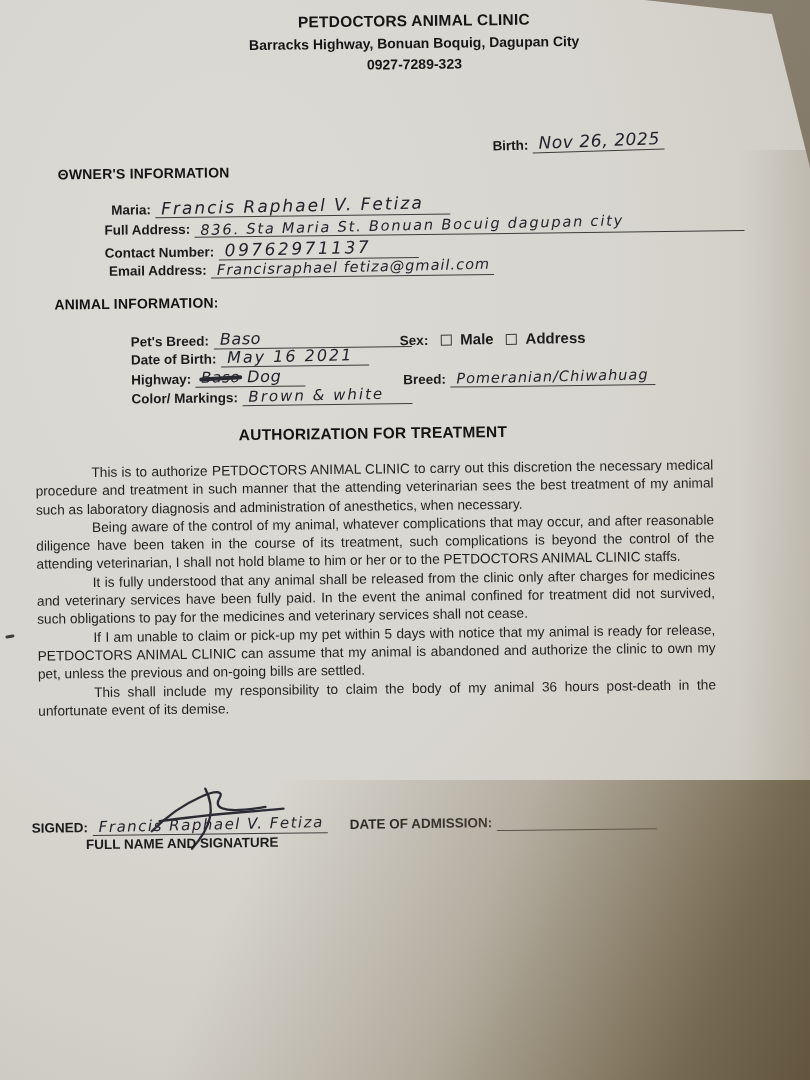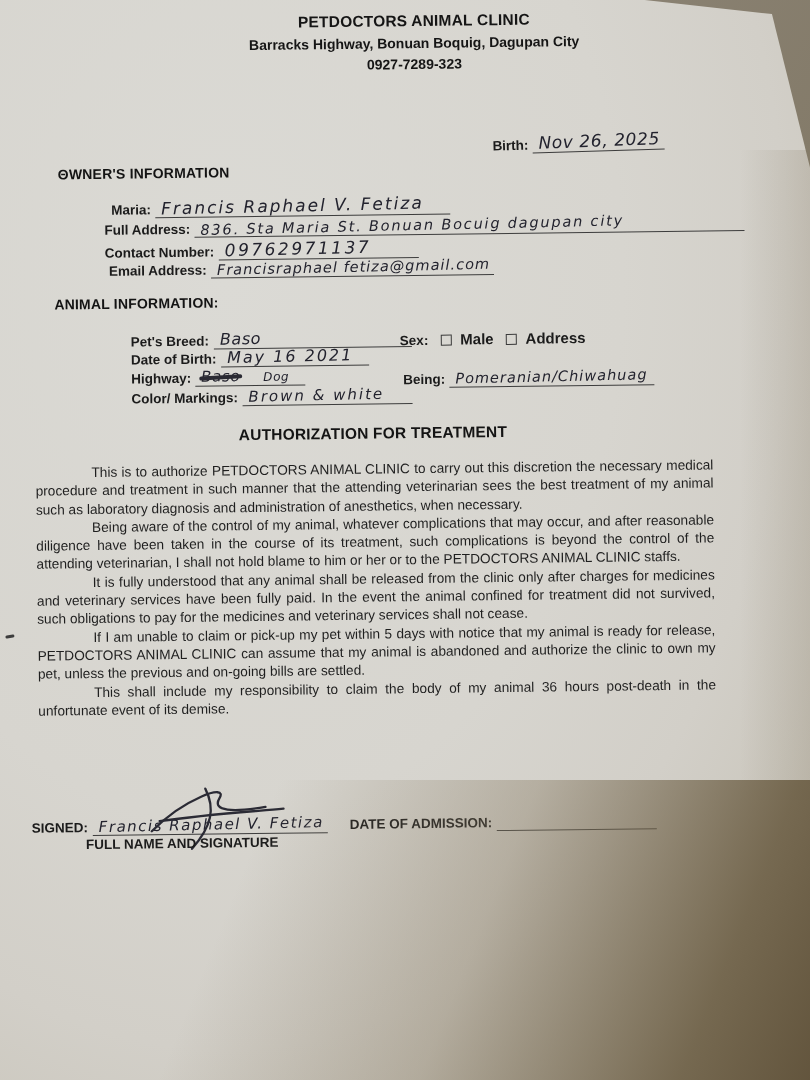--- a/index.html
+++ b/index.html
@@ -117,26 +117,26 @@
       <span class="lbl">Date of Birth:</span>
       <span class="fill" style="min-width:138px;">
         <span class="hw" style="font-size:16px;letter-spacing:2px;">May 16 2021</span>
       </span>
     </div>
 
     <div class="row" style="left:133px;top:364px;">
       <span class="lbl">Highway:</span>
       <span class="fill" style="min-width:100px;">
         <span class="hw scribble" style="font-size:15px;">Baso</span>
-        <span class="hw" style="font-size:12px;margin-left:18px;">Dog</span>
+        <span class="hw" style="font-size:16px;margin-left:2px;">Dog</span>
       </span>
     </div>
 
     <div class="row" style="left:405px;top:368px;">
-      <span class="lbl">Being:</span>
+      <span class="lbl">Breed:</span>
       <span class="fill" style="min-width:195px;">
         <span class="hw" style="font-size:14.5px;letter-spacing:1px;">Pomeranian/Chiwahuag</span>
       </span>
     </div>
 
     <div class="row" style="left:133px;top:384px;">
       <span class="lbl">Color/ Markings:</span>
       <span class="fill" style="min-width:160px;">
         <span class="hw" style="font-size:15px;letter-spacing:2px;">Brown &amp; white</span>
       </span>

